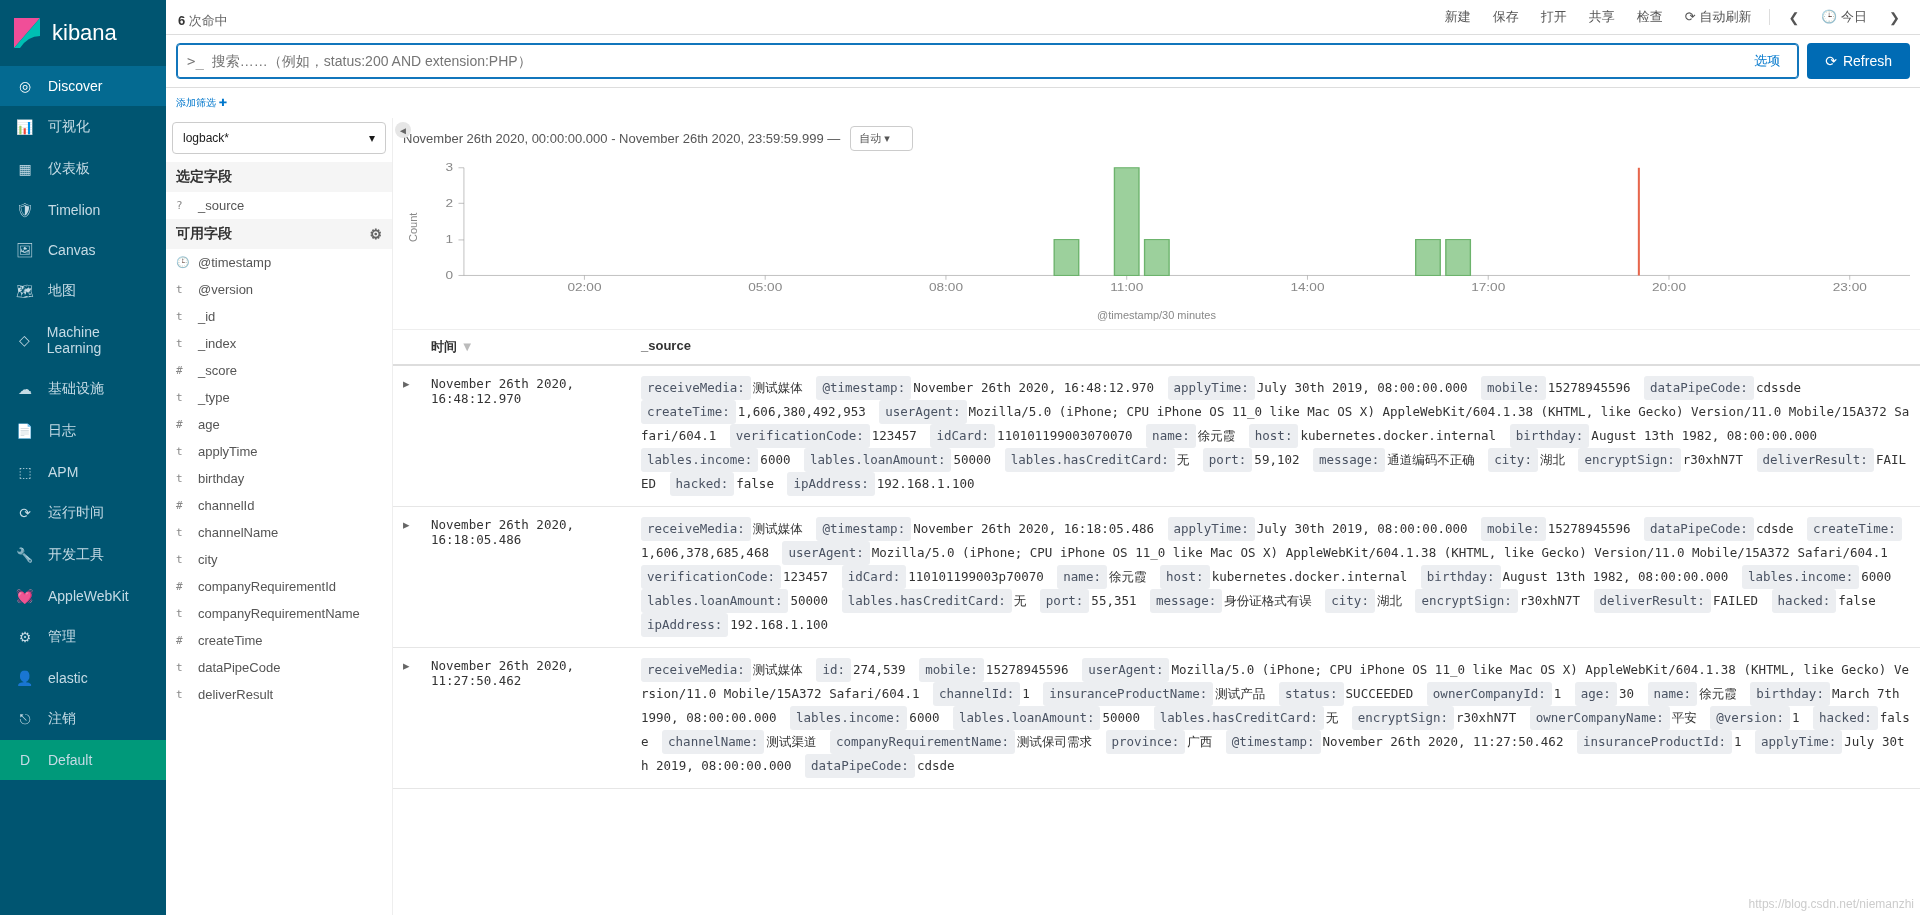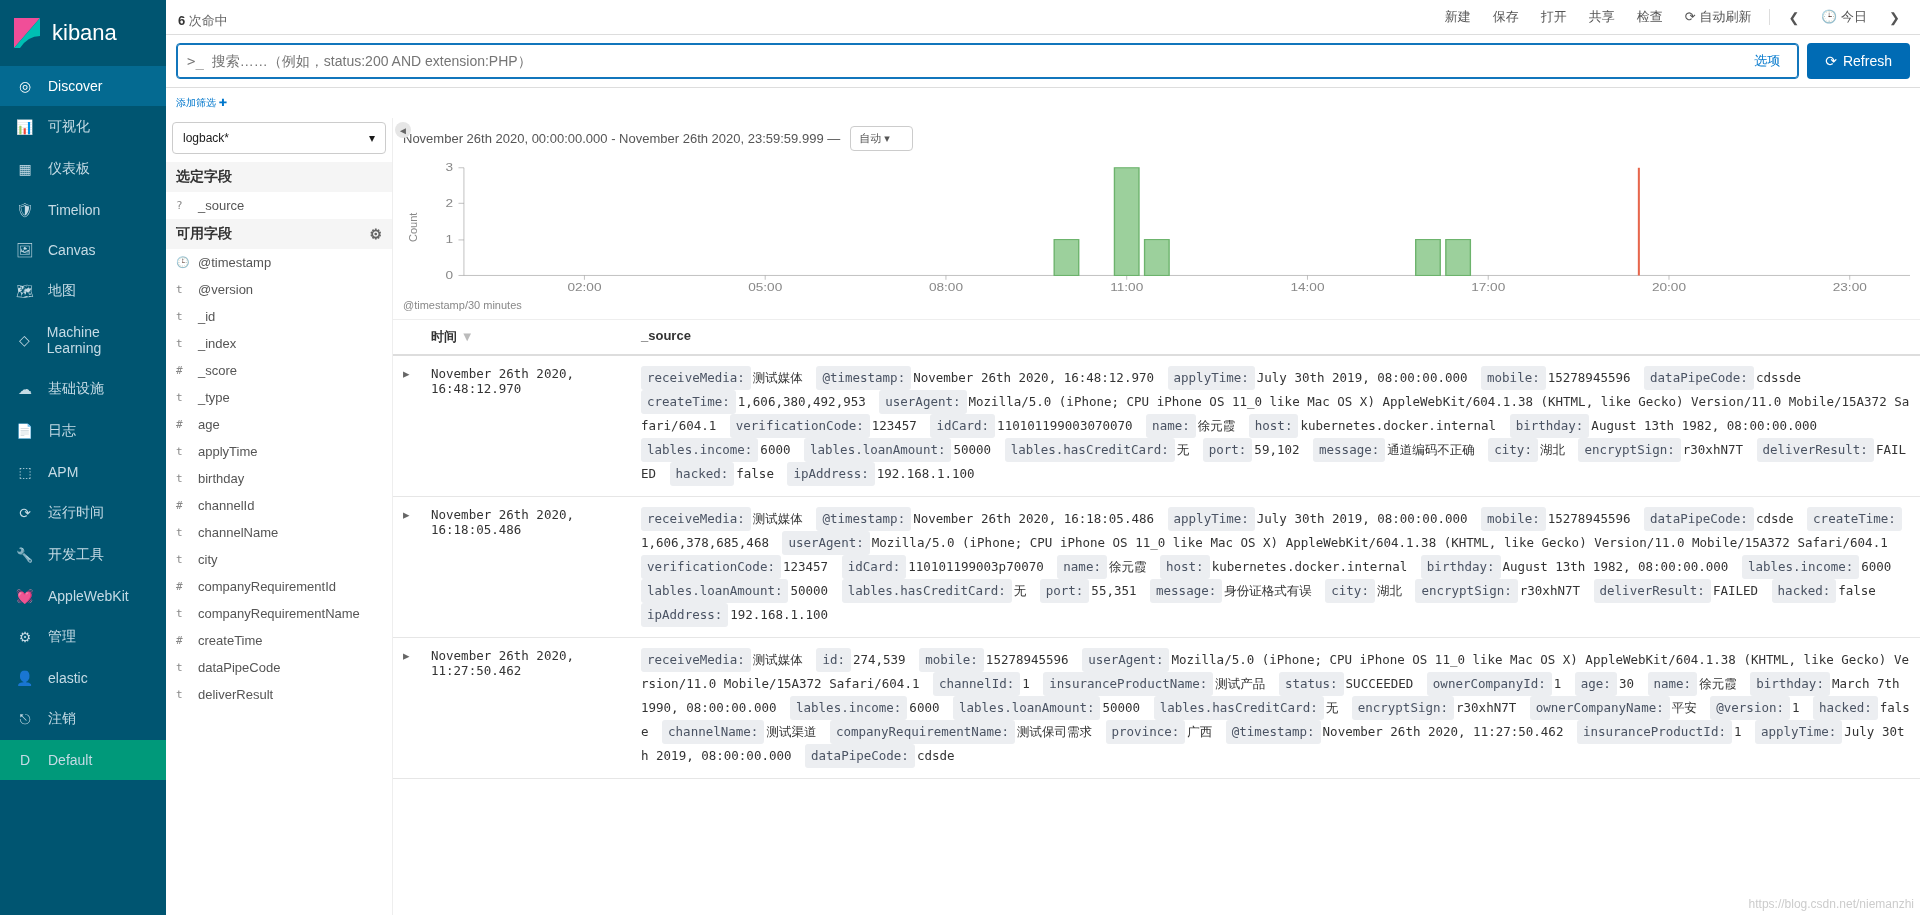--- a/index.html
+++ b/index.html
@@ -33,21 +33,21 @@
 .field-item { display: flex; align-items: center; padding: 6px 10px; font-size: 13px; color: #555; cursor: pointer; }
 .field-item .ftype { width: 16px; font-family: monospace; font-size: 11px; color: #888; margin-right: 6px; }
 .results { flex: 1; display: flex; flex-direction: column; overflow: hidden; }
 .histogram-area { padding: 8px 10px 0 10px; position: relative; }
 .collapse-btn { position: absolute; left: 2px; top: 4px; width: 16px; height: 16px; border-radius: 50%; background: #e6e6e6; color: #666; display: flex; align-items: center; justify-content: center; font-size: 10px; cursor: pointer; }
 .range-row { display: flex; align-items: center; gap: 10px; font-size: 13px; color: #555; }
 .range-select { border: 1px solid #ccc; border-radius: 4px; padding: 4px 22px 4px 8px; font-size: 11px; background: #fff; cursor: pointer; }
 .chart-wrap { display: flex; height: 140px; margin-top: 6px; }
 .ylabel { writing-mode: vertical-rl; transform: rotate(180deg); font-size: 11px; color: #888; padding: 0 4px; text-align: center; }
 .chart-svg { flex: 1; }
-.xaxislabel { font-size: 11px; color: #888; margin: 2px 0 8px 0; }
+.xaxislabel { text-align: center; font-size: 11px; color: #888; margin: 12px 0 8px 0; }
 .doctable { flex: 1; overflow-y: auto; border-top: 1px solid #eee; }
 .dt-head { display: flex; border-bottom: 2px solid #ddd; padding: 8px 10px; font-size: 13px; font-weight: 700; color: #333; }
 .dt-head .col-toggle { width: 28px; }
 .dt-head .col-time { width: 210px; }
 .dt-head .col-src { flex: 1; }
 .doc-row { display: flex; border-bottom: 1px solid #e6e6e6; padding: 10px; font-size: 13px; }
 .doc-row .col-toggle { width: 28px; color: #666; cursor: pointer; }
 .doc-row .col-time { width: 210px; font-family: Menlo, Consolas, monospace; color: #333; font-size: 12.5px; }
 .doc-row .col-src { flex: 1; font-family: Menlo, Consolas, monospace; font-size: 12.5px; line-height: 22px; color: #333; word-break: break-all; }
 .tag { background: #eceef1; color: #4a5363; border-radius: 3px; padding: 1px 6px; margin-right: 2px; white-space: nowrap; display: inline-block; }

